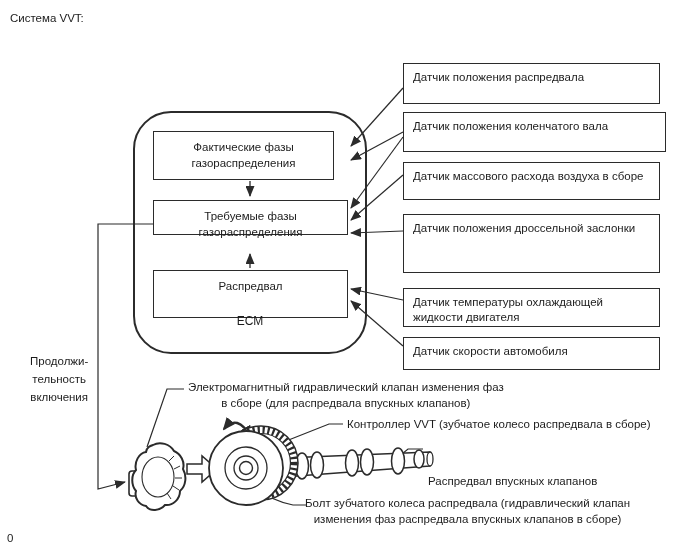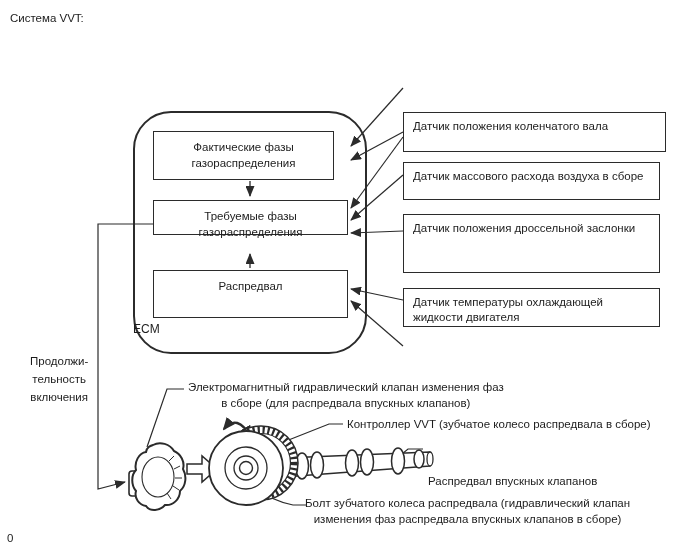--- a/index.html
+++ b/index.html
@@ -7,21 +7,21 @@
     position:relative;width:688px;height:560px;background:#fff;overflow:hidden;
     font-family:"Liberation Sans","DejaVu Sans",sans-serif;color:#1c1c1c;
   }
   .txt{position:absolute;font-size:11.5px;line-height:15.5px;white-space:nowrap;text-align:center;}
   .preline{white-space:pre-line;}
   .box{position:absolute;box-sizing:border-box;background:#fff;}
   .ecm-outer{border:2px solid #2b2b2b;border-radius:38px;}
   .ecm-inner{border:1.4px solid #2b2b2b;text-align:center;padding-top:7px;font-size:11.5px;line-height:16px;}
   .ecm-inner .wrapw{width:130px;margin:0 auto;}
   .sensor{border:1.5px solid #2b2b2b;font-size:11.5px;line-height:15px;padding:6px 9px;white-space:normal;}
-  .ecm-label{position:absolute;left:133px;top:322px;width:234px;text-align:left;font-size:12px;}
+  .ecm-label{position:absolute;left:133px;top:314px;width:234px;text-align:center;font-size:12px;}
   svg.overlay{position:absolute;left:0;top:0;pointer-events:none;}
 </style>
 </head>
 <body>
 
 <div id="stage">
 
   <div class="txt" style="left:10px;top:11px;">Система VVT:</div>
   <div class="txt" style="left:7px;top:531px;">0</div>
 
@@ -30,31 +30,37 @@
     <div class="wrapw">Фактические фазы газораспределения</div>
   </div>
   <div class="box ecm-inner" style="left:153px;top:200px;width:195px;height:35px;">
     <div class="wrapw">Требуемые фазы газораспределения</div>
   </div>
   <div class="box ecm-inner" style="left:153px;top:270px;width:195px;height:48px;">
     <div class="wrapw">Распредвал</div>
   </div>
   <div class="ecm-label">ECM</div>
 
+  <div class="box sensor" style="left:403px;top:63px;width:257px;height:41px;">
+    <span>Датчик положения распредвала</span>
+  </div>
   <div class="box sensor" style="left:403px;top:112px;width:263px;height:40px;">
     <span>Датчик положения коленчатого вала</span>
   </div>
   <div class="box sensor" style="left:403px;top:162px;width:257px;height:38px;">
     <span>Датчик массового расхода воздуха в сборе</span>
   </div>
   <div class="box sensor" style="left:403px;top:288px;width:257px;height:39px;">
     <span>Датчик температуры охлаждающей жидкости двигателя</span>
   </div>
   <div class="box sensor" style="left:403px;top:214px;width:257px;height:59px;">
     <span>Датчик положения дроссельной заслонки</span>
+  </div>
+  <div class="box sensor" style="left:403px;top:337px;width:257px;height:33px;">
+    <span>Датчик скорости автомобиля</span>
   </div>
 
   <div class="txt preline" style="left:30px;top:352px;line-height:18px;">Продолжи-
 тельность
 включения</div>
 
   <div class="txt preline" style="left:188px;top:380px;">Электромагнитный гидравлический клапан изменения фаз
 в сборе (для распредвала впускных клапанов)</div>
   <div class="txt" style="left:347px;top:417px;">Контроллер VVT (зубчатое колесо распредвала в сборе)</div>
   <div class="txt" style="left:428px;top:442px;margin-top:32px;">Распредвал впускных клапанов</div>

